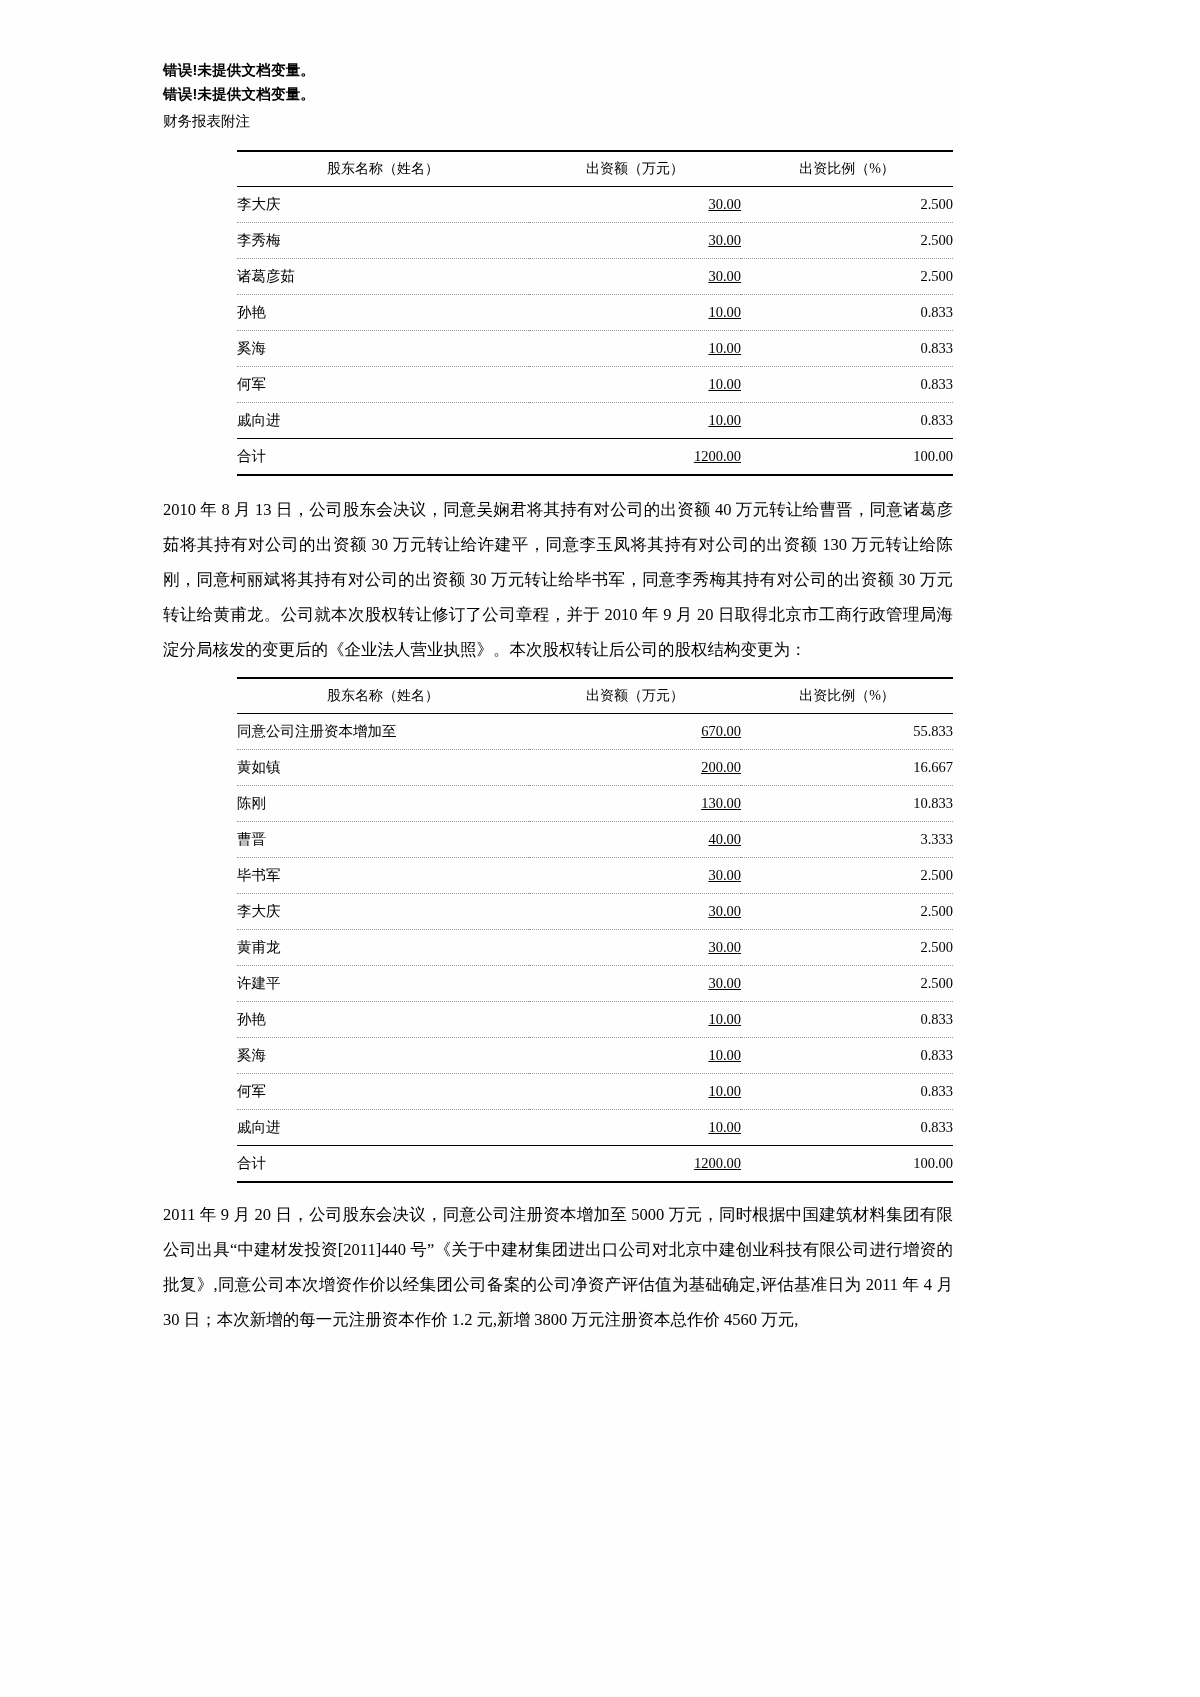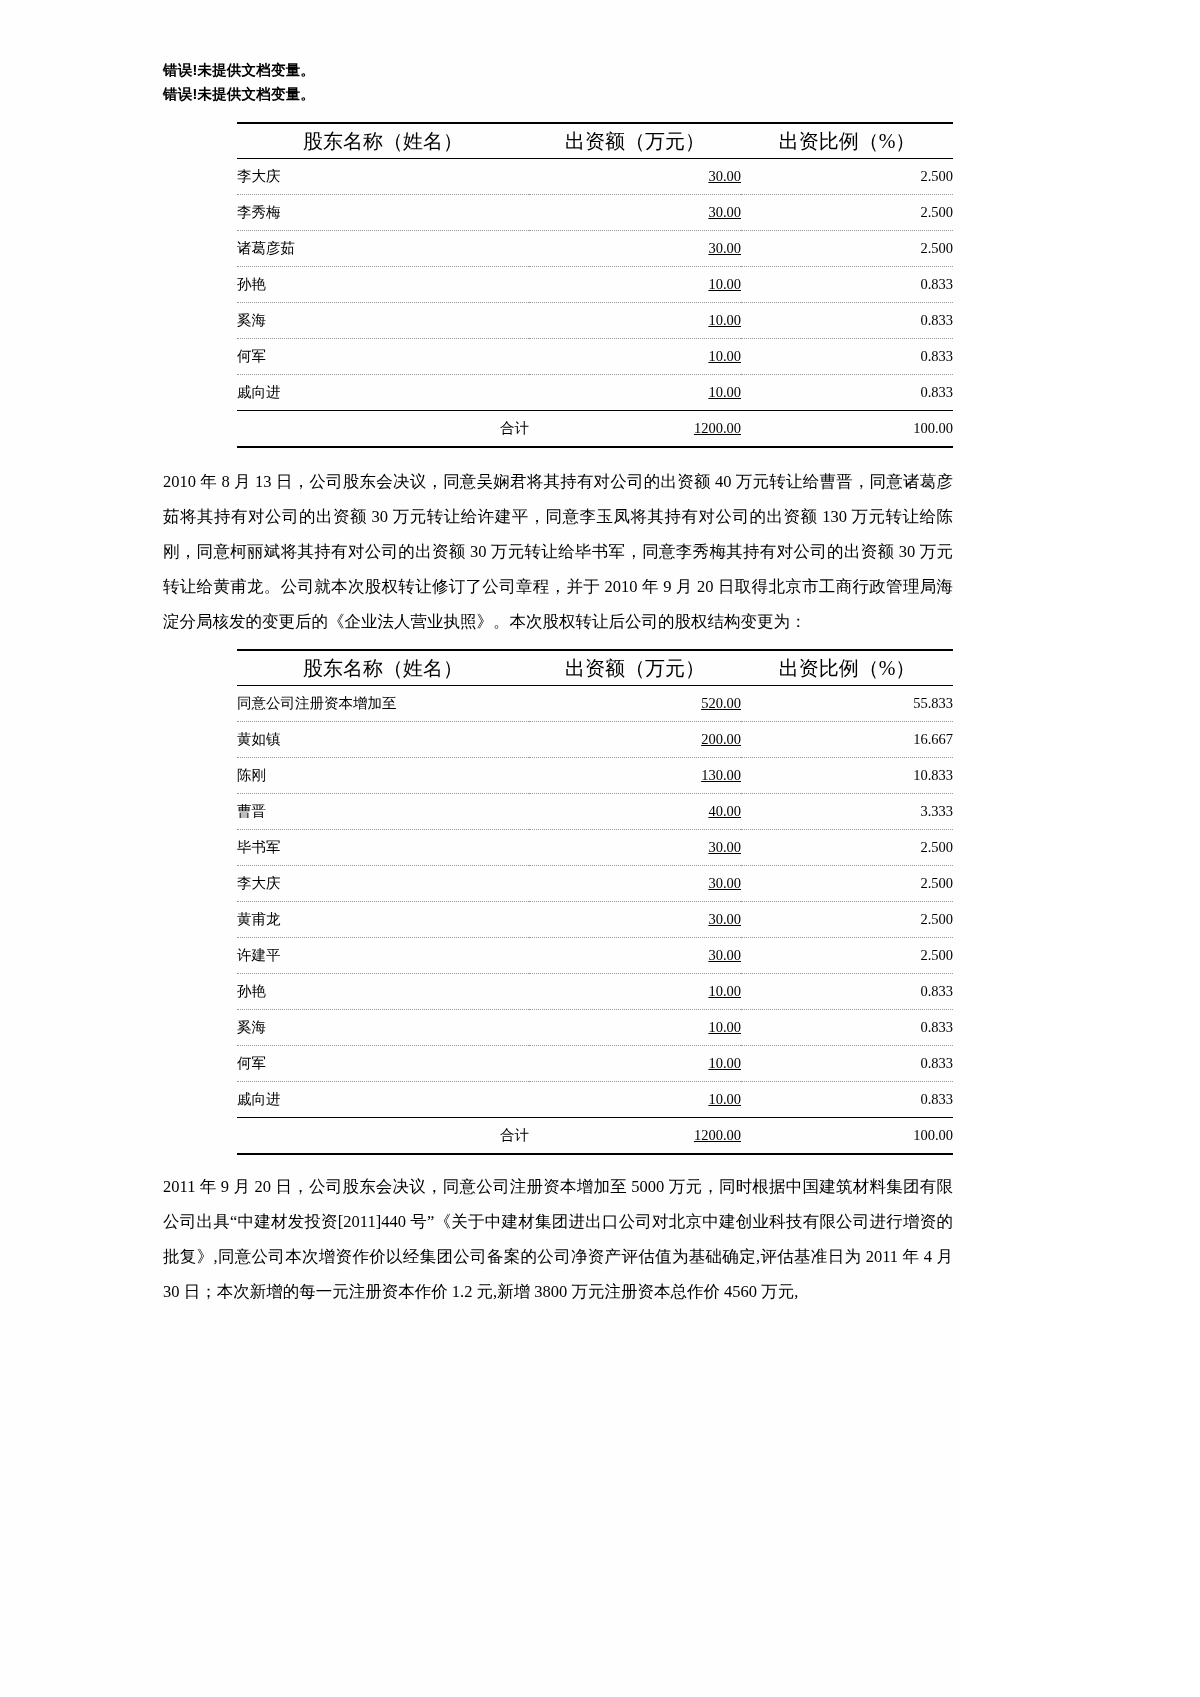--- a/index.html
+++ b/index.html
@@ -60,37 +60,37 @@
     height: 35px;
     vertical-align: middle;
     font-weight: normal;
   }
   table.shtbl thead tr {
     border-top: 2.2px solid #000;
     border-bottom: 1px solid #000;
   }
   table.shtbl thead th {
     text-align: center;
-    font-size: 20px;
+    font-size: 14px;
     height: 34px;
   }
   table.shtbl tbody tr {
     border-bottom: 1px dotted #9a9a9a;
   }
   table.shtbl tbody tr.total-row {
     border-top: 1px solid #000;
     border-bottom: 2.2px solid #000;
   }
   td.name {
     text-align: left;
     padding-left: 14px;
     margin-top: 20px;
   }
   td.total-label {
-    text-align: right;
+    text-align: left;
     margin-top: 48px;
   }
   td.amt {
     text-align: right;
     padding-right: 14px;
     text-decoration: underline;
   }
   td.pct {
     text-align: right;
   }
@@ -107,20 +107,21 @@
   p.para.p2 { margin-top: 14px; }
 </style>
 </head>
 <body>
 
 <div class="page">
   <div class="content">
 
     <div class="hdr-line">错误!未提供文档变量。</div>
     <div class="hdr-line">错误!未提供文档变量。</div>
+    <div class="hdr-sub">财务报表附注</div>
 
     <table class="shtbl first">
       <colgroup>
           <col class="c1">
           <col class="c2">
           <col class="c3">
         </colgroup>
       <thead>
         <tr>
           <th>股东名称（姓名）</th>
@@ -183,21 +184,21 @@
       <thead>
         <tr>
           <th>股东名称（姓名）</th>
           <th>出资额（万元）</th>
           <th>出资比例（%）</th>
         </tr>
       </thead>
       <tbody>
         <tr>
           <td class="name">同意公司注册资本增加至</td>
-          <td class="amt">520.00</td>
+          <td class="amt">670.00</td>
           <td class="pct">55.833</td>
         </tr>
         <tr>
           <td class="name">黄如镇</td>
           <td class="amt">200.00</td>
           <td class="pct">16.667</td>
         </tr>
         <tr>
           <td class="name">陈刚</td>
           <td class="amt">130.00</td>

